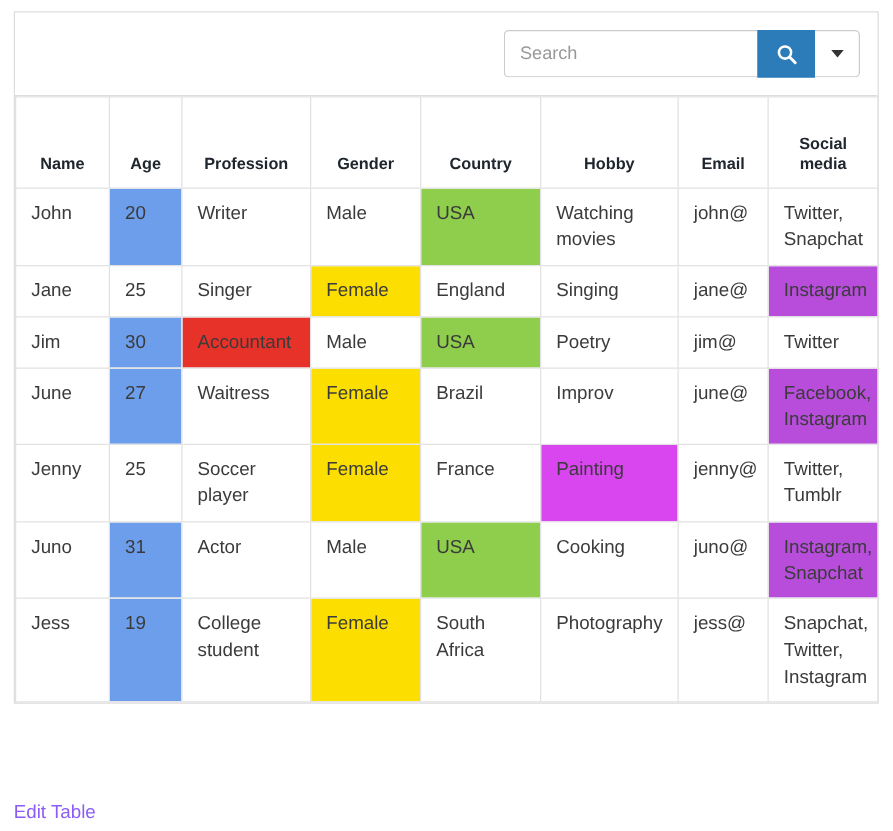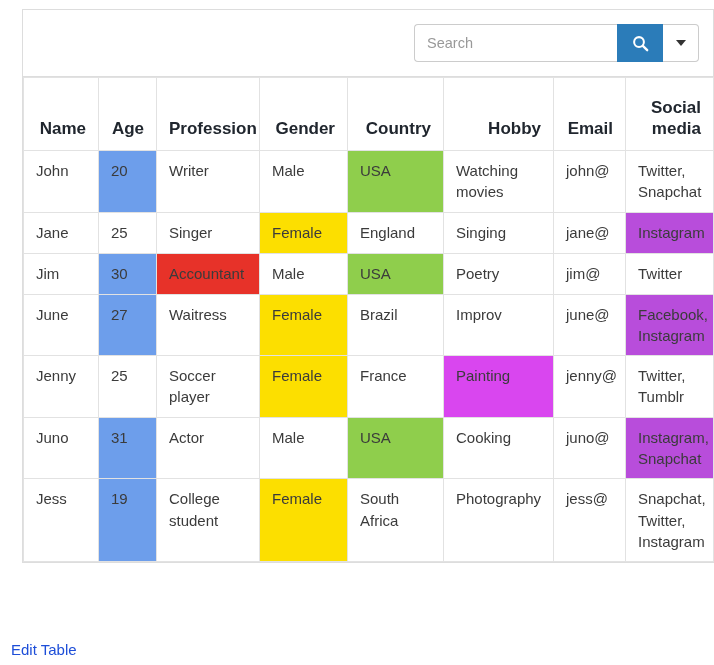--- a/index.html
+++ b/index.html
@@ -12,21 +12,21 @@
     position: relative;
     width: 714px;
     height: 665px;
     overflow: hidden;
     background: #ffffff;
   }
 
   
   .card {
     position: absolute;
-    left: 22px;
+    left: 11px;
     top: 9px;
     width: 692px;
     border: 1px solid #dddddd;
     box-sizing: border-box;
     background: #ffffff;
   }
 
   
   .toolbar {
     height: 67px;
@@ -99,25 +99,25 @@
     border: 1px solid #e2e2e2;
     vertical-align: top;
     padding: 0;
   }
   table.grid th {
     height: 72px;
     vertical-align: bottom;
   }
   .th-in {
     padding: 0 12px 11px 12px;
-    font-size: 17px;
+    font-size: 13px;
     font-weight: bold;
     color: #20262e;
     line-height: 1.25;
-    text-align: right;
+    text-align: center;
   }
   table.grid td { height: 40px; }
   .cell {
     padding: 9px 11px 9px 12px;
     font-size: 15px;
     color: #3b3b3b;
     line-height: 1.42;
     min-height: 22px;
     box-sizing: border-box;
     height: 100%;
@@ -141,21 +141,21 @@
   col.c-hobby   { width: 110px; }
   col.c-email   { width: 72px; }
   col.c-social  { width: 88px; }
 
   
   .footer-link {
     position: absolute;
     left: 11px;
     top: 641px;
     font-size: 15px;
-    color: #1d4ed8;
+    color: #8b5cf6;
     text-decoration: none;
     cursor: pointer;
   }
 </style>
 </head>
 <body>
 
 <div id="page">
 
   <div class="card">

